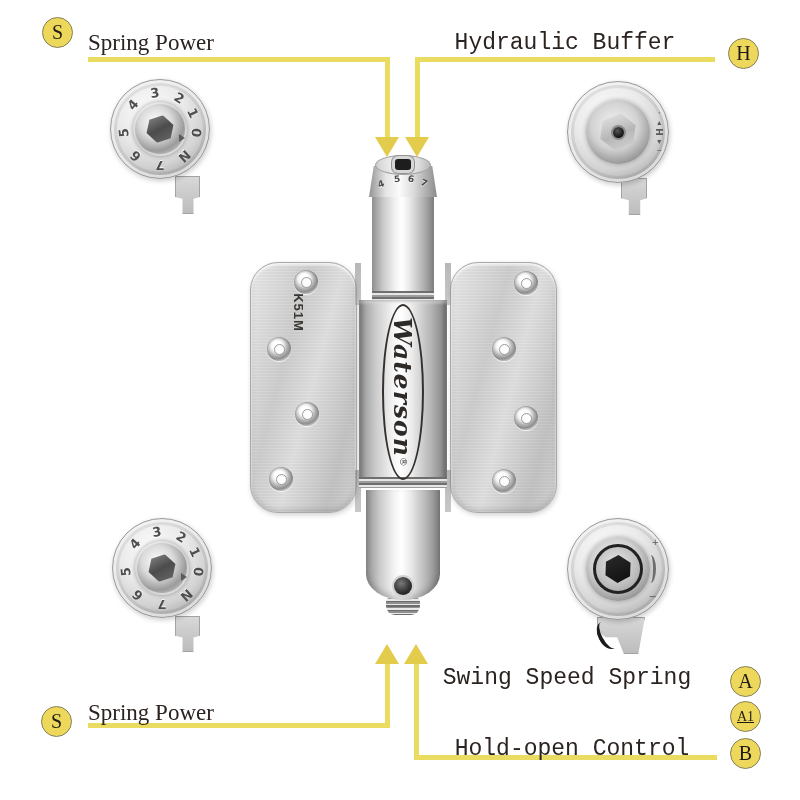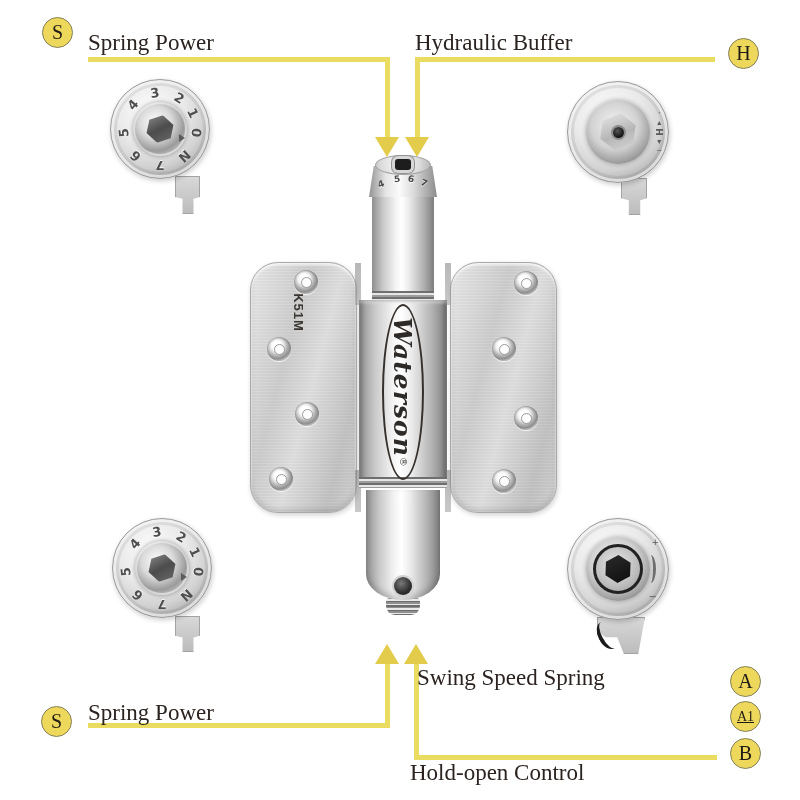--- a/index.html
+++ b/index.html
@@ -1,20 +1,20 @@
 <!DOCTYPE html>
 <html><head>
 <meta charset="utf-8">
 <style>
   html,body{margin:0;padding:0;background:#fff;}
   #canvas{position:relative;width:800px;height:800px;background:#ffffff;overflow:hidden;
           font-family:"Liberation Serif", serif;}
   
   .lbl{position:absolute;font-size:23px;color:#2b2320;white-space:nowrap;}
-  .lbl.right{text-align:left;}
+  .lbl.right{text-align:center;font-family:Liberation Mono, monospace;}
   .badge{position:absolute;width:31px;height:31px;border-radius:50%;
          background:#eed85c;border:1.5px solid #85805a;box-sizing:border-box;
          display:flex;align-items:center;justify-content:center;
          font-size:20px;color:#1e1a14;}
   .badge.small{font-size:14px;text-decoration:underline;}
   
   .yline{position:absolute;background:#e9dc60;}
   .arr{position:absolute;width:0;height:0;border-left:12px solid transparent;border-right:12px solid transparent;}
   .arr.down{border-top:20px solid #e3cb4b;}
   .arr.up{border-bottom:20px solid #e3cb4b;}
@@ -137,21 +137,21 @@
   <div class="badge" style="left:728px;top:38px;">H</div>
 
   <div class="badge" style="left:41px;top:706px;">S</div>
   <div class="lbl" style="left:88px;top:700px;">Spring Power</div>
 
   <div class="lbl right" style="left:417px;top:665px;width:300px;">Swing Speed Spring</div>
   <div class="badge" style="left:730px;top:666px;">A</div>
 
   <div class="badge small" style="left:730px;top:701px;">A1</div>
 
-  <div class="lbl right" style="left:410px;top:736px;width:300px;margin-top:24px;">Hold-open Control</div>
+  <div class="lbl right" style="left:422px;top:736px;width:300px;">Hold-open Control</div>
   <div class="badge" style="left:730px;top:738px;">B</div>
 
   <div class="plate" style="left:250px;top:262px;">
     <div class="hole" style="left:43px;top:7px;"></div>
     <div class="hole" style="left:16px;top:74px;"></div>
     <div class="hole" style="left:44px;top:139px;"></div>
     <div class="hole" style="left:18px;top:204px;"></div>
     <div class="model" style="left:19px;top:42px;width:56px;height:15px;">K51M</div>
   </div>
   <div class="plate" style="left:450px;top:262px;">

